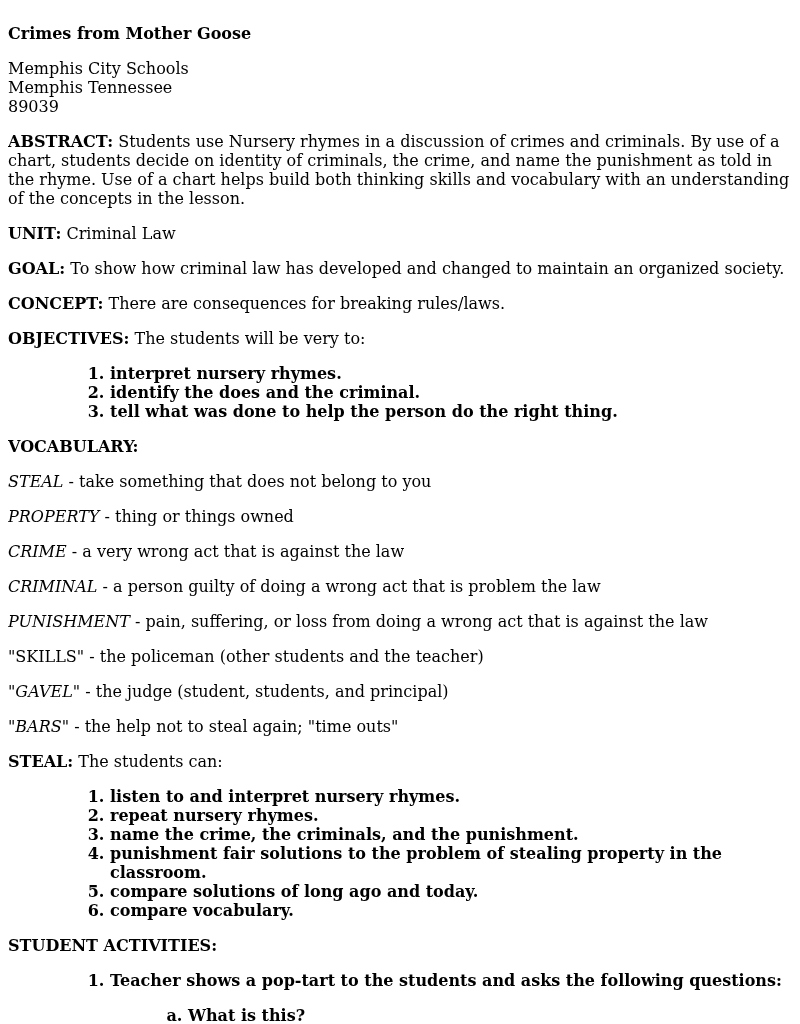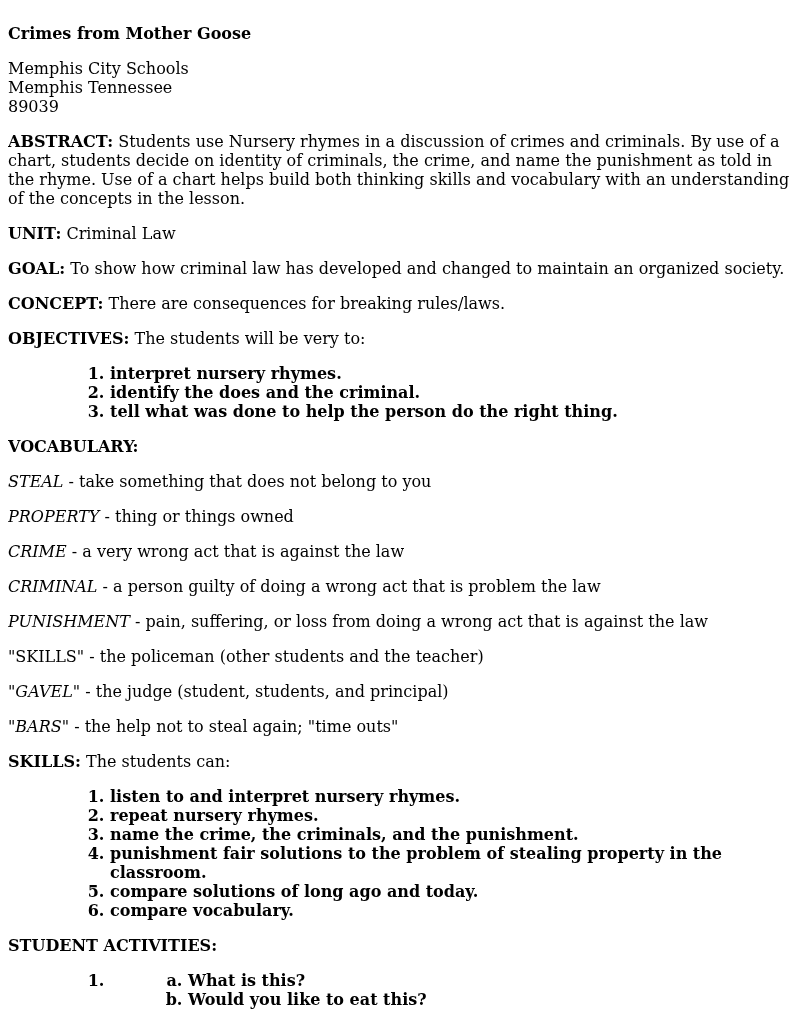--- a/index.html
+++ b/index.html
@@ -71,33 +71,33 @@
 <p><i class="vocab-term">CRIMINAL</i><span> - a person guilty of doing a wrong act that is problem the law</span></p>
 
 <p><i class="vocab-term">PUNISHMENT</i><span> - pain, suffering, or loss from doing a wrong act that is against the law</span></p>
 
 <p><span>"</span><span>SKILLS</span><span>"</span><span> - the policeman (other students and the teacher)</span></p>
 
 <p><span>"</span><i class="vocab-term">GAVEL</i><span>"</span><span> - the judge (student, students, and principal)</span></p>
 
 <p><span>"</span><i class="vocab-term">BARS</i><span>"</span><span> - the help not to steal again; "time outs"</span></p>
 
-<p><b class="sec-label">SKILLS:</b> <span>The students can:</span></p>
+<p><b class="sec-label">STEAL:</b> <span>The students can:</span></p>
 
 <ol class="l1">
   <li>listen to and interpret nursery rhymes.</li>
   <li>repeat nursery rhymes.</li>
   <li>name the crime, the criminals, and the punishment.</li>
   <li>punishment fair solutions to the problem of stealing property in the classroom.</li>
   <li>compare solutions of long ago and today.</li>
   <li>compare vocabulary.</li>
 </ol>
 
 <p><b class="sec-label">STUDENT ACTIVITIES:</b></p>
 
 <ol class="l1">
-  <li>
+  <li><span>Teacher shows a pop-tart to the students and asks the following questions:</span>
     <ol class="l2">
       <li>What is this?</li>
       <li>Would you like to eat this?</li>
     </ol>
   </li>
 </ol>
 
 </body></html>

